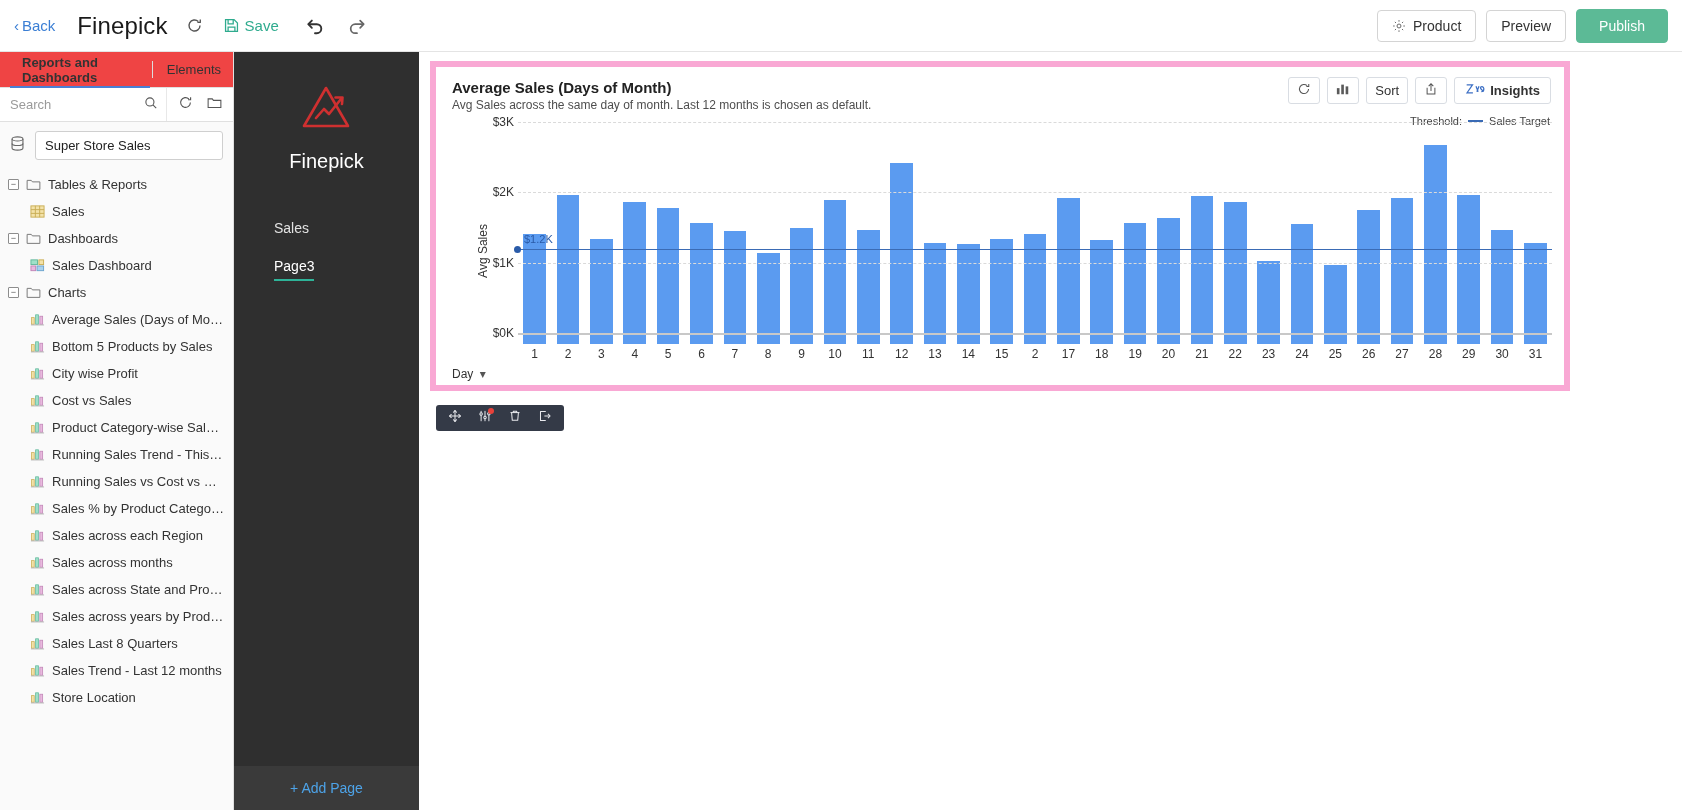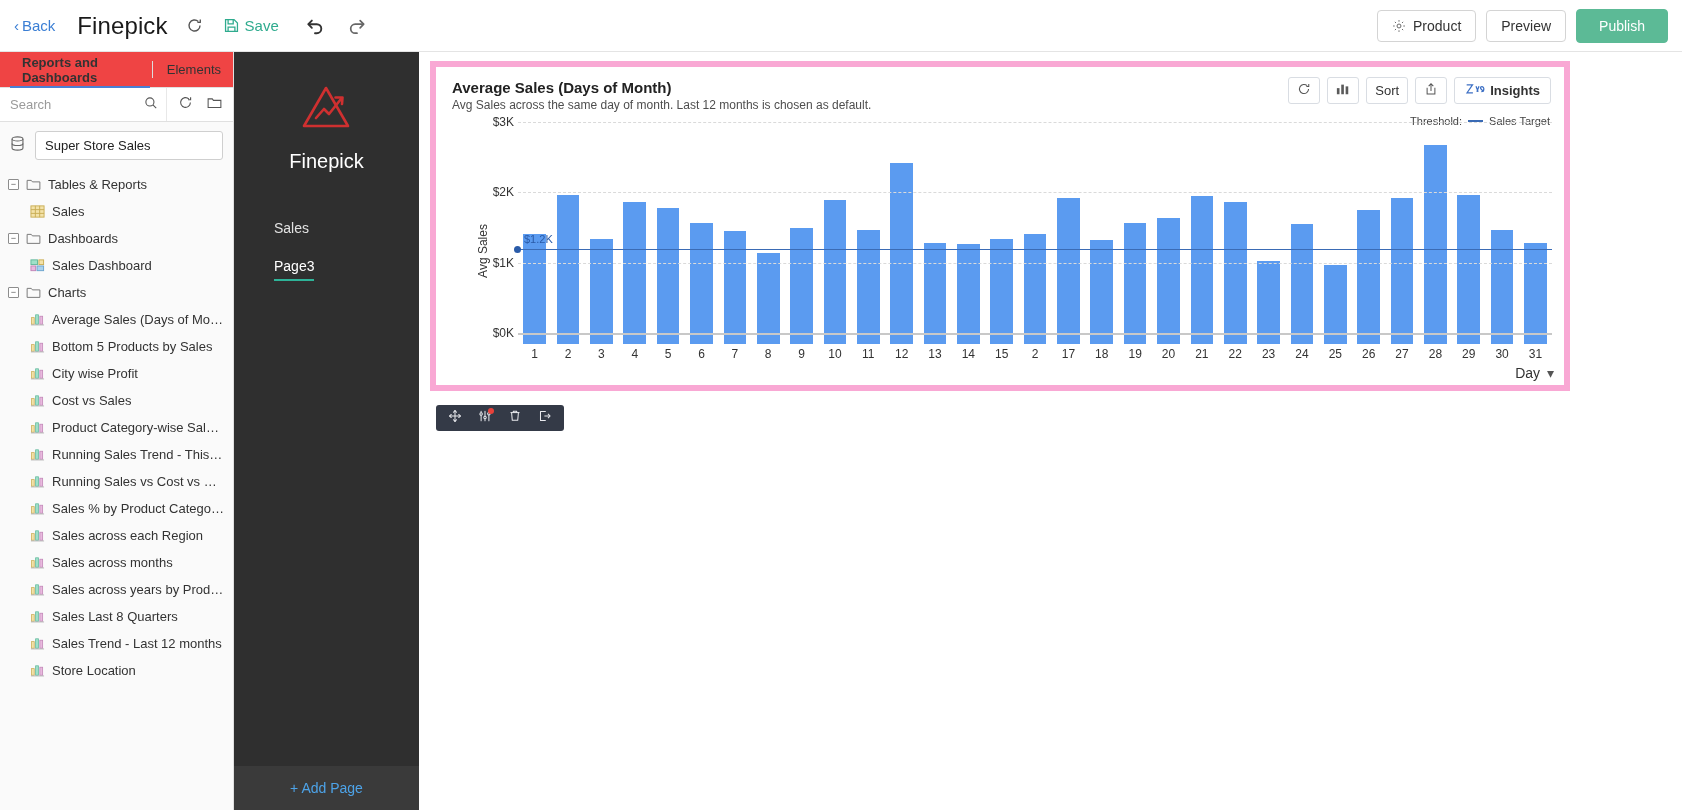--- a/index.html
+++ b/index.html
@@ -190,22 +190,22 @@
     display: flex; align-items: flex-end; gap: 0;
   }
   .bar-slot { flex: 1; display: flex; flex-direction: column;
               align-items: center; justify-content: flex-end; height: 100%; }
   .bar { width: 68%; background: #5b9bf0; }
   .x-labels {
     position: absolute; left: 0; right: 0; bottom: 18px; display: flex;
   }
   .x-lab { flex: 1; text-align: center; font-size: 12px; color: #333; }
   .x-title {
-    position: absolute; left: 12px; right: 0; bottom: -2px; text-align: right;
-    font-size: 14px; color: #333;
+    position: absolute; left: 0; right: 0; bottom: -2px; text-align: left;
+    font-size: 12px; color: #333;
   }
   .x-title .chev { color: #555; margin-left: 3px; }
   .thr-marker {
     position: absolute; left: 0; right: 0; height: 0;
     border-top: 1.5px solid #3a6bb5;
   }
   .thr-dot {
     position: absolute; left: -4px; top: -3.5px; width: 7px; height: 7px;
     background: #2a5ba8; border-radius: 50%;
   }
@@ -479,20 +479,31 @@
         <div class="tree-row child">
           <span style="display:inline-flex">
             <svg width="15" height="15" viewBox="0 0 16 16">
               <rect x="1.5" y="6" width="3" height="7" fill="#f3e2a9" stroke="#c9ad54" stroke-width=".8"></rect>
               <rect x="6" y="3" width="3" height="10" fill="#9fe0c8" stroke="#5fb79a" stroke-width=".8"></rect>
               <rect x="10.5" y="4.5" width="3" height="8.5" fill="#e8b9de" stroke="#c184b6" stroke-width=".8"></rect>
               <path d="M1 13.8h14" stroke="#aaa" stroke-width=".9"></path>
             </svg>
           </span>
           <span class="tree-label">Sales across months</span>
+        </div>
+        <div class="tree-row child">
+          <span style="display:inline-flex">
+            <svg width="15" height="15" viewBox="0 0 16 16">
+              <rect x="1.5" y="6" width="3" height="7" fill="#f3e2a9" stroke="#c9ad54" stroke-width=".8"></rect>
+              <rect x="6" y="3" width="3" height="10" fill="#9fe0c8" stroke="#5fb79a" stroke-width=".8"></rect>
+              <rect x="10.5" y="4.5" width="3" height="8.5" fill="#e8b9de" stroke="#c184b6" stroke-width=".8"></rect>
+              <path d="M1 13.8h14" stroke="#aaa" stroke-width=".9"></path>
+            </svg>
+          </span>
+          <span class="tree-label">Sales across State and Prod…</span>
         </div>
         <div class="tree-row child">
           <span style="display:inline-flex">
             <svg width="15" height="15" viewBox="0 0 16 16">
               <rect x="1.5" y="6" width="3" height="7" fill="#f3e2a9" stroke="#c9ad54" stroke-width=".8"></rect>
               <rect x="6" y="3" width="3" height="10" fill="#9fe0c8" stroke="#5fb79a" stroke-width=".8"></rect>
               <rect x="10.5" y="4.5" width="3" height="8.5" fill="#e8b9de" stroke="#c184b6" stroke-width=".8"></rect>
               <path d="M1 13.8h14" stroke="#aaa" stroke-width=".9"></path>
             </svg>
           </span>

